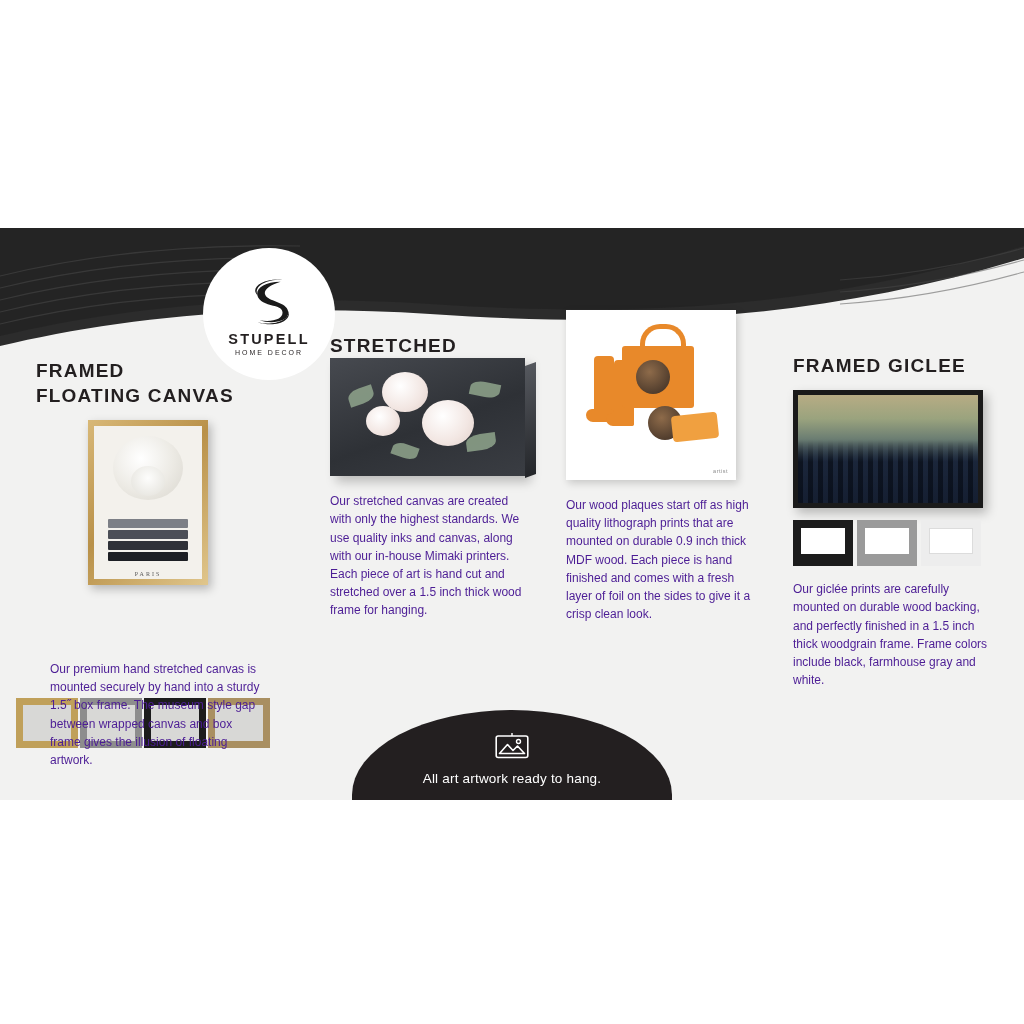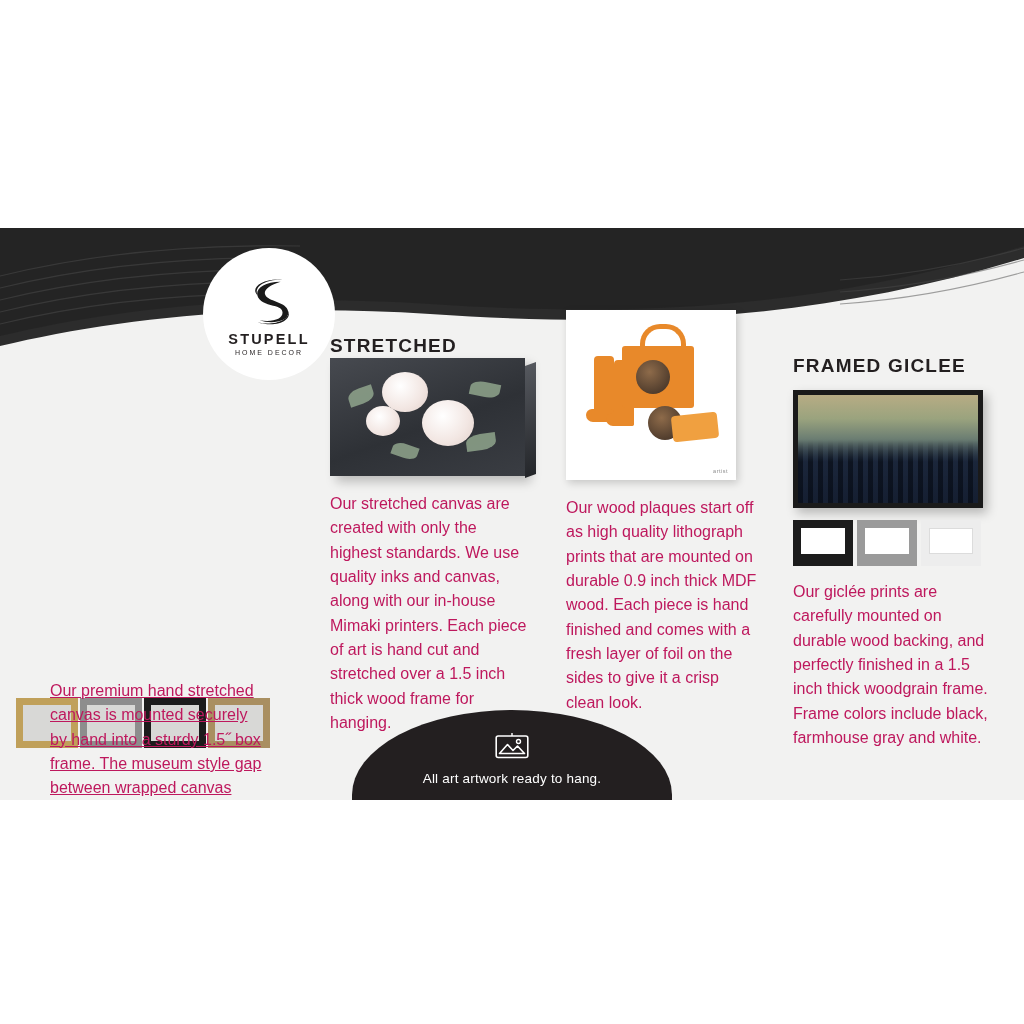--- a/index.html
+++ b/index.html
@@ -110,23 +110,23 @@
   .col { position: absolute; }
   .col-title {
     font-size: 19px;
     font-weight: bold;
     letter-spacing: 1.2px;
     color: #231f20;
     line-height: 1.32;
     text-transform: uppercase;
   }
   .col-body {
-    font-size: 16px;
+    font-size: 12px;
     line-height: 1.52;
-    color: #be185d;
+    color: #4c1d95;
   }
 
   
   #col1 { left: 36px; top: 130px; width: 250px; }
   #col1 .col-title { margin-bottom: 12px; }
 
   .art-floating {
     position: relative;
     width: 120px;
     height: 165px;
@@ -374,29 +374,47 @@
     <div class="logo-circle">
       <svg class="logo-mark" viewBox="0 0 60 60">
         <path d="M42 10 C20 10 12 22 22 30 C30 36 44 34 44 42 C44 49 34 52 20 50 C32 54 50 52 50 42 C50 32 34 31 28 26 C22 21 28 14 42 10 Z" fill="#1b1b1b"></path>
         <path d="M44 8 C24 6 10 16 18 24 C14 14 28 7 44 8 Z" fill="#1b1b1b"></path>
         <path d="M18 52 C34 56 52 50 50 40 C54 50 38 58 18 52 Z" fill="#1b1b1b"></path>
       </svg>
       <div class="logo-name">STUPELL</div>
       <div class="logo-sub">HOME DECOR</div>
     </div>
 
+    <div class="col" id="col1">
+      <div class="col-title">
+        <div>FRAMED</div>
+        <div>FLOATING CANVAS</div>
+      </div>
+      <div class="art-floating">
+        <div class="inner">
+          <div class="bouquet"></div>
+          <div class="books">
+            <i></i>
+              <i></i>
+              <i></i>
+              <i></i>
+          </div>
+          <div class="books-label">PARIS</div>
+        </div>
+      </div>
+    </div>
 
     <div class="swatches">
       <div class="swatch" style="border-color:#c0a05a"></div>
       <div class="swatch" style="border-color:#8d8d8d"></div>
       <div class="swatch" style="border-color:#1c1c1c"></div>
       <div class="swatch" style="border-color:#a98f61"></div>
     </div>
 
-    <div class="col-body" style="position:absolute;left:50px;top:451px;width:212px;text-decoration:underline;">Our premium hand stretched canvas is mounted securely by hand into a sturdy 1.5˝ box frame. The museum style gap between wrapped canvas and box frame gives the illusion of floating artwork.</div>
+    <div class="col-body" style="position:absolute;left:50px;top:432px;width:212px;">Our premium hand stretched canvas is mounted securely by hand into a sturdy 1.5˝ box frame. The museum style gap between wrapped canvas and box frame gives the illusion of floating artwork.</div>
 
     <div class="col" id="col2">
       <div class="col-title">
         <div>STRETCHED</div>
       </div>
       <div class="art-canvas">
         <div class="edge"></div>
         <div class="flower" style="left:52px;top:14px;width:46px;height:40px;"></div>
         <div class="flower" style="left:92px;top:42px;width:52px;height:46px;"></div>
         <div class="flower" style="left:36px;top:48px;width:34px;height:30px;"></div>

